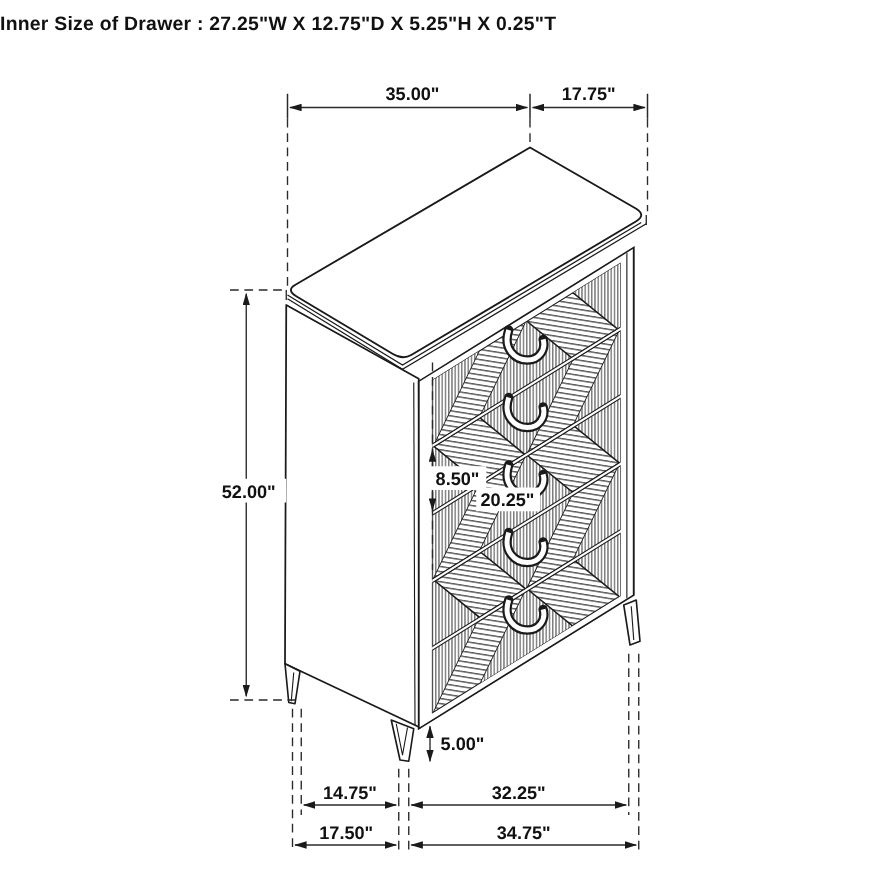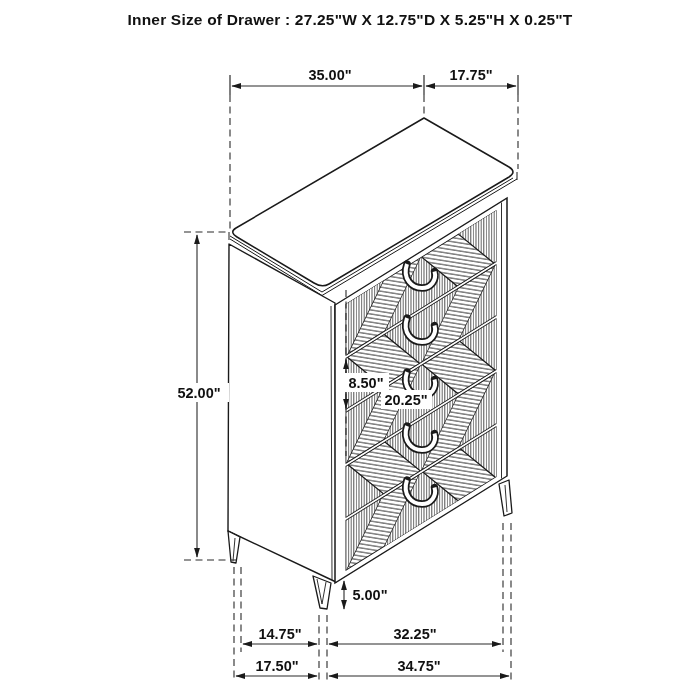--- a/index.html
+++ b/index.html
@@ -1,18 +1,18 @@
 <!DOCTYPE html>
 <html><head>
 <meta charset="utf-8">
 <style>
   html,body{margin:0;padding:0;background:#fff;}
   .canvas{position:relative;width:700px;height:700px;background:#ffffff;overflow:hidden;
           font-family:"Liberation Sans",sans-serif;}
-  .title{position:absolute;top:11px;left:0;width:100%;text-align:center;
+  .title{position:absolute;top:11px;left:0;width:100%;text-align:left;
          font-weight:bold;font-size:15.5px;color:#111;letter-spacing:0.2px;}
   svg{position:absolute;top:0;left:0;}
   .dim{font-family:"Liberation Sans",sans-serif;font-weight:bold;font-size:14.5px;fill:#111;}
   .edge{stroke:#1a1a1a;fill:none;}
   .dimline{stroke:#2a2a2a;stroke-width:1.1;fill:none;}
   .dashln{stroke:#2a2a2a;stroke-width:1.1;fill:none;stroke-dasharray:7 4.5;}
   .tick{stroke:#2a2a2a;stroke-width:1.2;}
   .lblbg{fill:#ffffff;}
 </style>
 </head>

